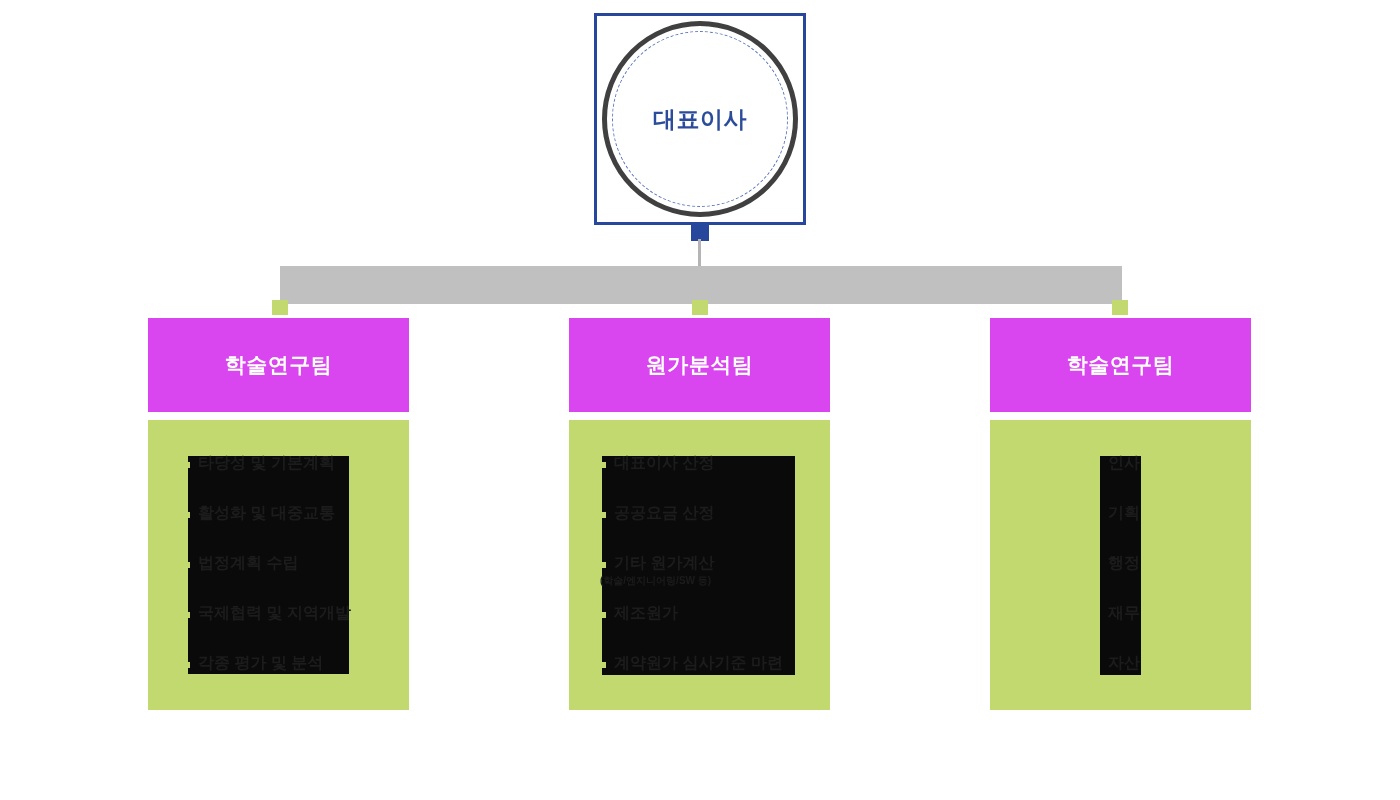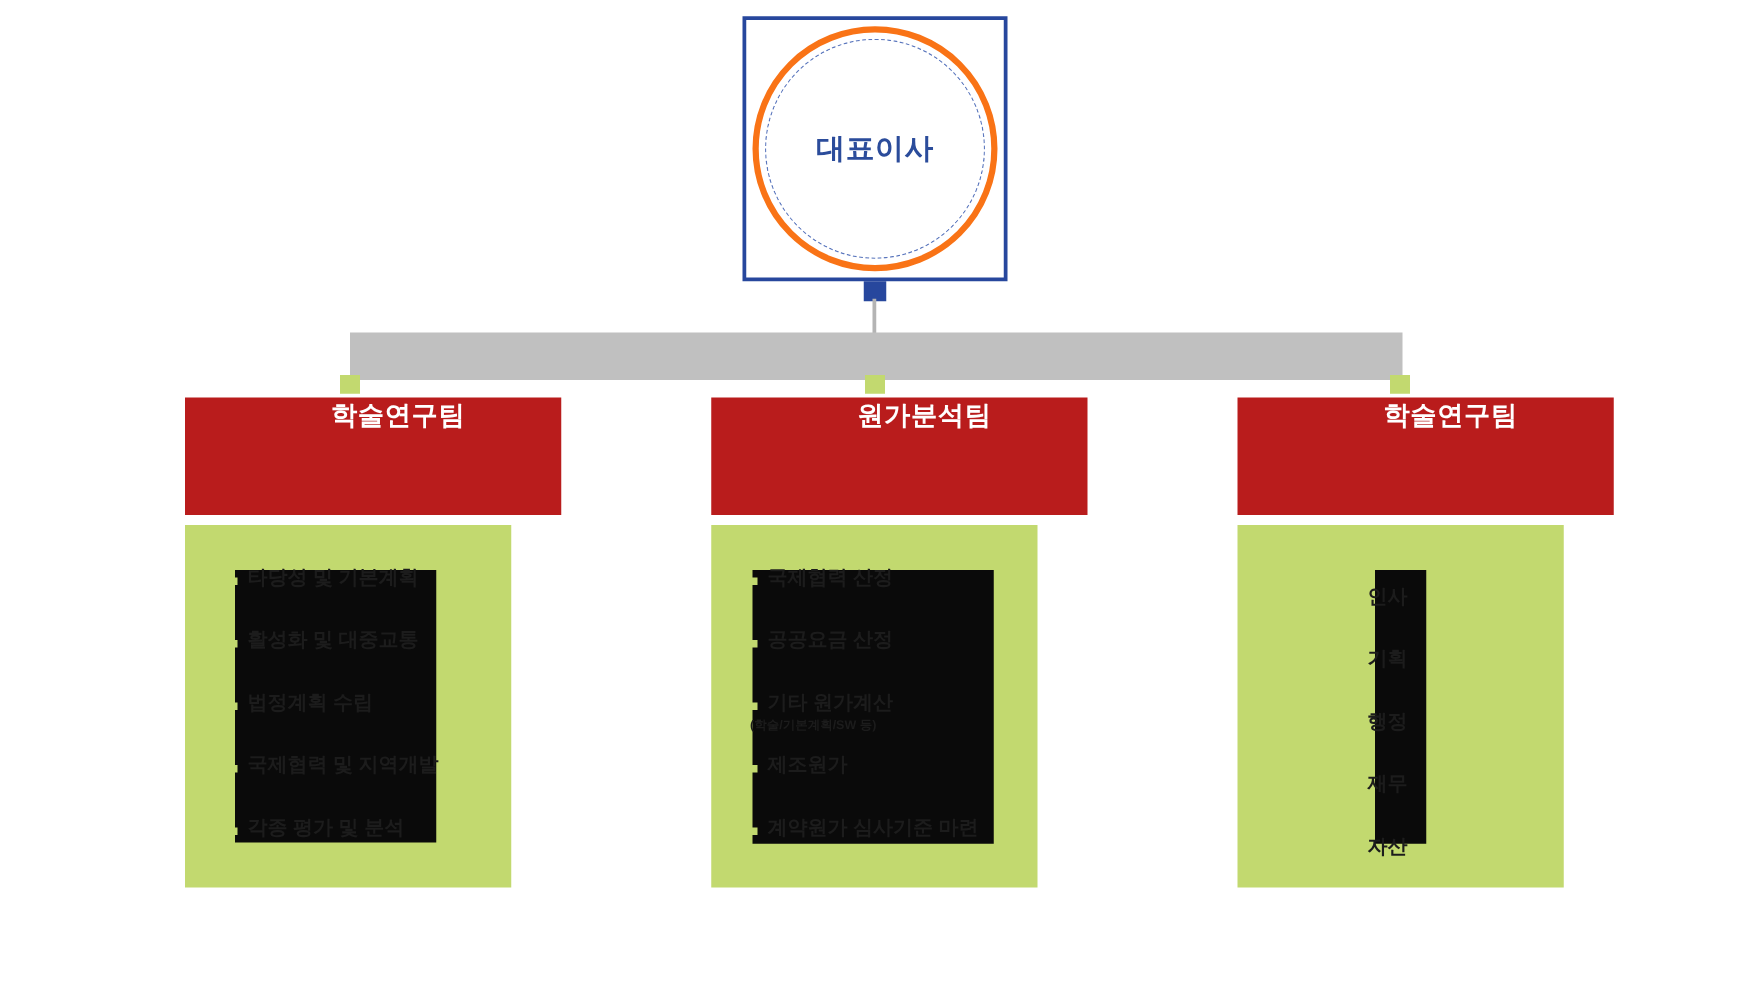--- a/index.html
+++ b/index.html
@@ -31,21 +31,21 @@
     background: #ffffff;
   }
   .ceo-circle-outer {
     position: absolute;
     left: 50%;
     top: 50%;
     transform: translate(-50%, -50%);
     width: 196px;
     height: 196px;
     box-sizing: border-box;
-    border: 5px solid #f97316;
+    border: 5px solid #404040;
     border-radius: 50%;
     background: #ffffff;
   }
   .ceo-circle-dashed {
     position: absolute;
     left: 50%;
     top: 50%;
     transform: translate(-50%, -50%);
     width: 176px;
     height: 176px;
@@ -108,25 +108,24 @@
     top: 318px;
     width: 261px;
   }
   .team-col.col-0 { left: 148px; }
   .team-col.col-1 { left: 569px; border-radius: 11px; }
   .team-col.col-2 { left: 990px; }
 
   .team-header {
     width: 100%;
     height: 94px;
-    background: #b91c1c;
+    background: #d946ef;
     display: flex;
-    align-items: flex-start;
+    align-items: center;
     justify-content: center;
-    padding-left: 40px;
   }
   .team-header-title {
     font-size: 21px;
     font-weight: bold;
     color: #ffffff;
     letter-spacing: 0.5px;
   }
   .team-body {
     position: relative;
     margin-top: 8px;
@@ -155,21 +154,21 @@
     height: 100%;
   }
   .team-list-item {
     position: absolute;
     display: flex;
     align-items: flex-start;
     white-space: nowrap;
   }
   .team-col.col-0 .team-list-item { left: 36px; }
   .team-col.col-1 .team-list-item { left: 31px; }
-  .team-col.col-2 .team-list-item { left: 104px; flex-direction: column; }
+  .team-col.col-2 .team-list-item { left: 104px; }
 
   .team-list-item.i0 { top: 33px; }
   .team-list-item.i1 { top: 83px; }
   .team-list-item.i2 { top: 133px; }
   .team-list-item.i3 { top: 183px; }
   .team-list-item.i4 { top: 233px; }
 
   .bullet-icon {
     flex: 0 0 auto;
     width: 6px;
@@ -267,36 +266,36 @@
   <div class="team-col col-1">
     <div class="team-header">
       <span class="team-header-title">원가분석팀</span>
     </div>
     <div class="team-body">
       <div class="list-overlay"></div>
       <ul class="team-list">
         <li class="team-list-item i0">
           <span class="bullet-icon"></span>
           <span class="item-text-wrap">
-            <span class="item-label">국제협력 산정</span>
+            <span class="item-label">대표이사 산정</span>
 
           </span>
         </li>
         <li class="team-list-item i1">
           <span class="bullet-icon"></span>
           <span class="item-text-wrap">
             <span class="item-label">공공요금 산정</span>
 
           </span>
         </li>
         <li class="team-list-item i2">
           <span class="bullet-icon"></span>
           <span class="item-text-wrap">
             <span class="item-label">기타 원가계산</span>
-            <span class="item-sub">(학술/기본계획/SW 등)</span>
+            <span class="item-sub">(학술/엔지니어링/SW 등)</span>
           </span>
         </li>
         <li class="team-list-item i3">
           <span class="bullet-icon"></span>
           <span class="item-text-wrap">
             <span class="item-label">제조원가</span>
 
           </span>
         </li>
         <li class="team-list-item i4">

